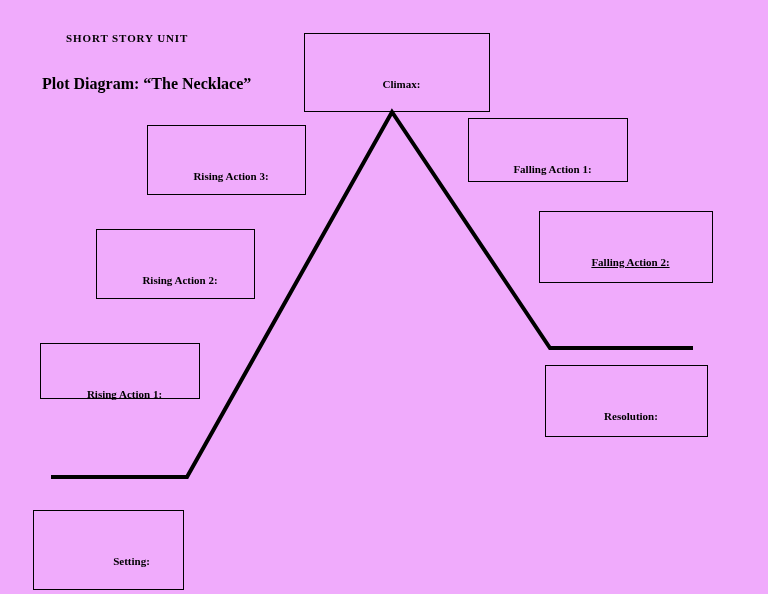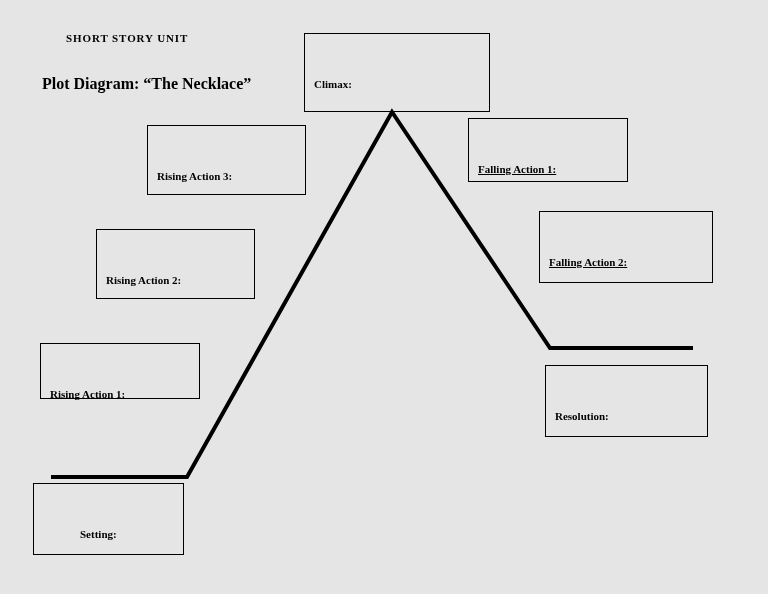--- a/index.html
+++ b/index.html
@@ -62,47 +62,47 @@
     font-weight: bold;
     line-height: 13px;
     padding: 7px 0 0 9px;
     white-space: nowrap;
     margin-top: 37px;
   }
 </style>
 </head>
 <body>
 
-<div id="page" style="width: 768px; height: 594px; background: #e5e5e5;">
+<div id="page" style="width: 768px; height: 594px; background: #f0abfc; text-align: center;">
 
   <div class="hdr-unit">SHORT STORY UNIT</div>
 
   <div class="hdr-title">Plot Diagram:  “The Necklace”</div>
 
   <svg id="arc-svg" viewBox="0 0 768 594" xmlns="http://www.w3.org/2000/svg">
     <polyline id="arc-path" fill="none" stroke="#000000" stroke-width="4" stroke-linecap="butt" stroke-linejoin="miter" points="51,477 187,477 392,112 550,348 693,348"></polyline>
   </svg>
 
   <div id="boxes-layer">
-      <div class="stage-box" style="left: 33px; top: 483px; width: 151px; height: 72px; border-color: rgb(0, 0, 0); padding-left: 37px;">
+      <div class="stage-box" style="left: 33px; top: 510px; width: 151px; height: 80px; border-color: rgb(0, 0, 0); padding-left: 37px;">
         <span class="stage-label">Setting:</span>
       </div>
       <div class="stage-box" style="left: 40px; top: 343px; width: 160px; height: 56px; border-color: rgb(0, 0, 0);">
         <span class="stage-label">Rising Action 1:</span>
       </div>
       <div class="stage-box" style="left: 96px; top: 229px; width: 159px; height: 70px; border-color: rgb(0, 0, 0);">
         <span class="stage-label">Rising Action 2:</span>
       </div>
       <div class="stage-box" style="left: 147px; top: 125px; width: 159px; height: 70px; border-color: rgb(0, 0, 0);">
         <span class="stage-label">Rising Action 3:</span>
       </div>
       <div class="stage-box" style="left: 304px; top: 33px; width: 186px; height: 79px; border-color: rgb(0, 0, 0);">
         <span class="stage-label">Climax:</span>
       </div>
-      <div class="stage-box" style="left: 468px; top: 118px; width: 160px; height: 64px; border-color: rgb(0, 0, 0); text-decoration: underline;">
+      <div class="stage-box" style="left: 468px; top: 118px; width: 160px; height: 64px; border-color: rgb(0, 0, 0);">
         <span class="stage-label">Falling Action 1:</span>
       </div>
       <div class="stage-box" style="left: 539px; top: 211px; width: 174px; height: 72px; border-color: rgb(0, 0, 0); text-decoration: underline;">
         <span class="stage-label">Falling Action 2:</span>
       </div>
       <div class="stage-box" style="left: 545px; top: 365px; width: 163px; height: 72px; border-color: rgb(0, 0, 0);">
         <span class="stage-label">Resolution:</span>
       </div>
     </div>
 

